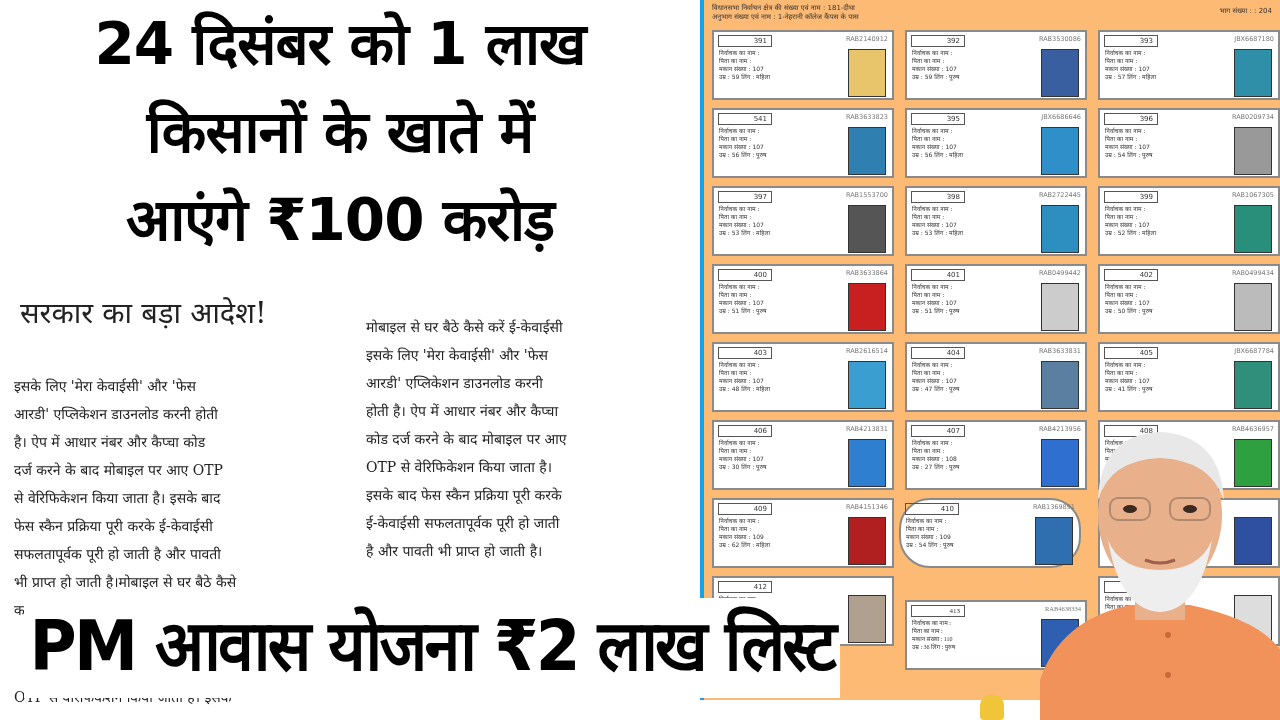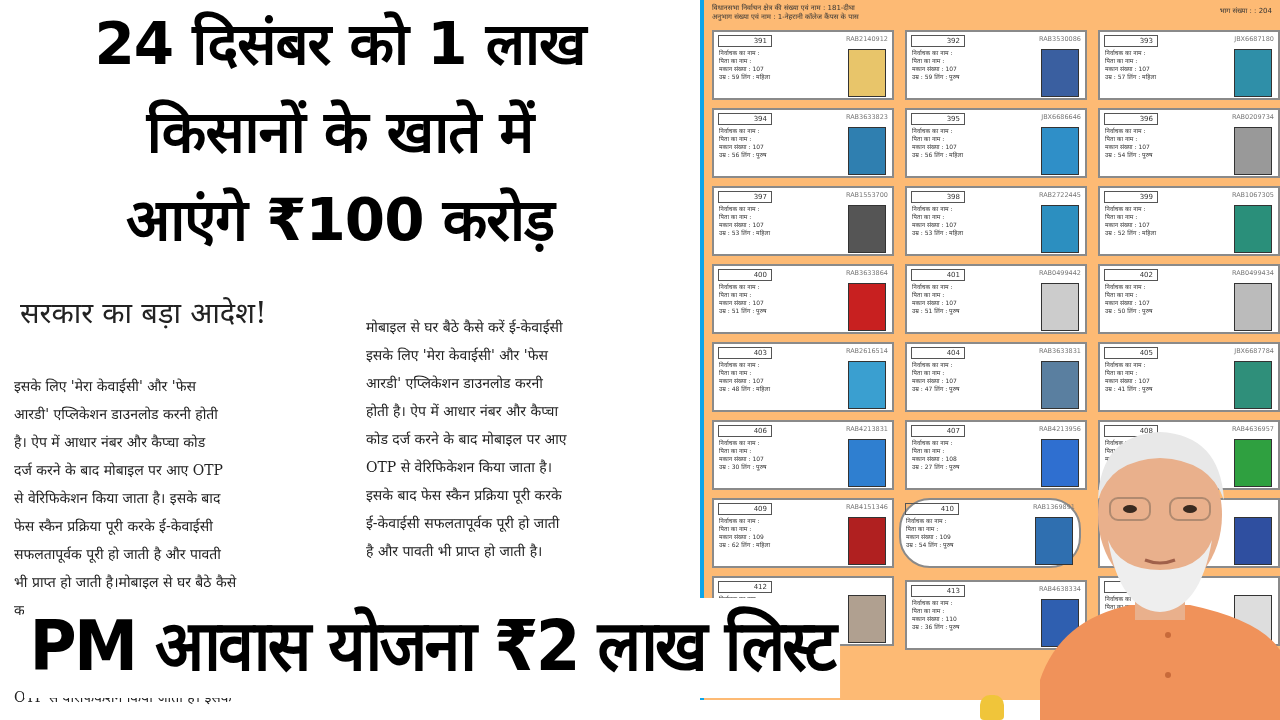--- a/index.html
+++ b/index.html
@@ -103,21 +103,21 @@
         <div class="epic">JBX6687180</div>
         <div class="lines">
           <div>निर्वाचक का नाम :</div>
           <div>पिता का नाम :</div>
           <div>मकान संख्या : 107</div>
           <div>उम्र : 57 लिंग : महिला</div>
         </div>
         <div class="photo" style="background: rgb(47, 143, 168);"></div>
       </div>
       <div class="card" style="left: 8px; top: 108px;">
-        <div class="sno">394</div>
+        <div class="sno">541</div>
         <div class="epic">RAB3633823</div>
         <div class="lines">
           <div>निर्वाचक का नाम :</div>
           <div>पिता का नाम :</div>
           <div>मकान संख्या : 107</div>
           <div>उम्र : 56 लिंग : पुरुष</div>
         </div>
         <div class="photo" style="background: rgb(47, 127, 176);"></div>
       </div>
       <div class="card" style="left: 201px; top: 108px;">
@@ -311,21 +311,21 @@
         <div class="sno">412</div>
         <div class="epic"></div>
         <div class="lines">
           <div>निर्वाचक का नाम :</div>
           <div>पिता का नाम :</div>
           <div>मकान संख्या : 110</div>
           <div>उम्र : 46 लिंग : पुरुष</div>
         </div>
         <div class="photo" style="background: rgb(176, 160, 144);"></div>
       </div>
-      <div class="card" style="left: 201px; top: 580px;">
+      <div class="card" style="left: 201px; top: 600px; font-family: Liberation Serif, serif;">
         <div class="sno">413</div>
         <div class="epic">RAB4638334</div>
         <div class="lines">
           <div>निर्वाचक का नाम :</div>
           <div>पिता का नाम :</div>
           <div>मकान संख्या : 110</div>
           <div>उम्र : 36 लिंग : पुरुष</div>
         </div>
         <div class="photo" style="background: rgb(47, 95, 176);"></div>
       </div>

